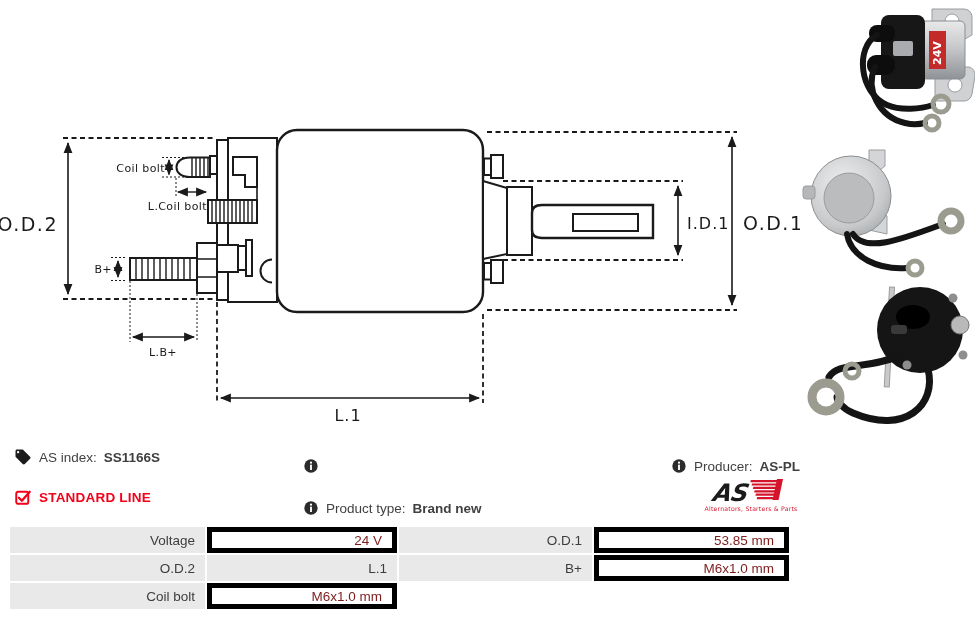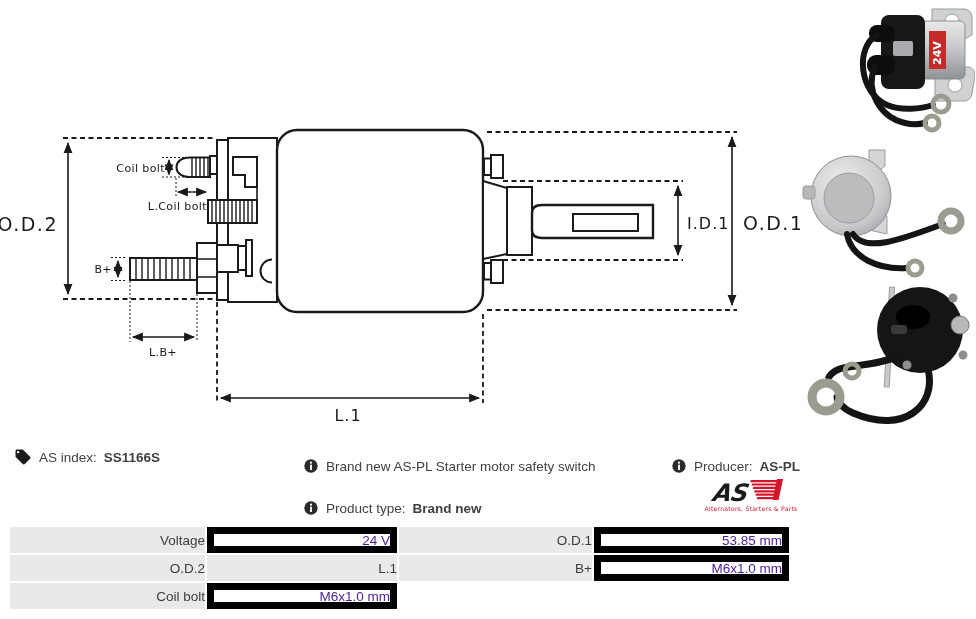--- a/index.html
+++ b/index.html
@@ -8,23 +8,23 @@
   .abs{position:absolute;}
   
   .info-item{position:absolute;display:flex;align-items:center;gap:7px;font-size:13.5px;color:#424242;white-space:nowrap;}
   .info-item b{color:#404040;}
   .red-bold{color:#f40019;font-weight:bold;letter-spacing:.2px;}
   .icn{display:inline-block;flex:0 0 auto;}
   
   .spec{position:absolute;left:10px;top:527px;display:grid;
         grid-template-columns:195px 190px 193px 195px;grid-auto-rows:26px;gap:2px;
         background:#fff;font-size:13.5px;}
-  .cell{display:flex;align-items:center;justify-content:flex-end;box-sizing:border-box;}
+  .cell{display:flex;align-items:center;justify-content:flex-end;padding-right:10px;box-sizing:border-box;}
   .cell.lbl{background:#e9e9e9;color:#3d3d3d;}
-  .cell.val{background:#fff;border:7px solid #000000;color:#4c1d95;}
+  .cell.val{background:#fff;border:5px solid #000000;color:#7f1d1d;}
   
   svg text{font-family:"DejaVu Sans",sans-serif;fill:#1a1a1a;}
   .dimtxt-lg{font-size:19px;letter-spacing:1.5px;}
   .dimtxt-md{font-size:16px;letter-spacing:1px;}
   .dimtxt-sm{font-size:11px;letter-spacing:.4px;}
   .logo-caption{font-size:6.2px;fill:#d4142b;letter-spacing:.2px;}
   .v24{font-size:11px;font-weight:bold;fill:#fff;}
 </style>
 </head>
 <body>
@@ -225,33 +225,39 @@
     <span>AS index:</span>
     <b>SS1166S</b>
   </div>
 
   <div class="info-item" style="left:303px;top:458px;">
     <svg class="icn" width="16" height="16" viewBox="0 0 24 24">
       <circle cx="12" cy="12" r="10" fill="#2b2b2b"></circle>
         <rect x="10.6" y="10" width="2.8" height="8" fill="#fff"></rect>
         <circle cx="12" cy="7" r="1.6" fill="#fff"></circle>
     </svg>
-    <span>Brand new AS-PL Starter motor safety switch</span>
   </div>
 
   <div class="info-item" style="left:671px;top:458px;">
     <svg class="icn" width="16" height="16" viewBox="0 0 24 24">
       <circle cx="12" cy="12" r="10" fill="#2b2b2b"></circle>
         <rect x="10.6" y="10" width="2.8" height="8" fill="#fff"></rect>
         <circle cx="12" cy="7" r="1.6" fill="#fff"></circle>
     </svg>
     <span>Producer:</span>
     <b>AS-PL</b>
   </div>
 
+  <div class="info-item" style="left:14px;top:488px;">
+    <svg class="icn" width="18" height="18" viewBox="0 0 24 24">
+      <rect x="3" y="5" width="16" height="16" rx="2.5" fill="none" stroke="#f40019" stroke-width="2.6"></rect>
+      <path d="M6.5 13 L10.5 17 L21 5" fill="none" stroke="#f40019" stroke-width="3" stroke-linecap="round" stroke-linejoin="round"></path>
+    </svg>
+    <span class="red-bold">STANDARD LINE</span>
+  </div>
 
   <div class="info-item" style="left:303px;top:500px;">
     <svg class="icn" width="16" height="16" viewBox="0 0 24 24">
       <circle cx="12" cy="12" r="10" fill="#2b2b2b"></circle>
         <rect x="10.6" y="10" width="2.8" height="8" fill="#fff"></rect>
         <circle cx="12" cy="7" r="1.6" fill="#fff"></circle>
     </svg>
     <span>Product type:</span>
     <b>Brand new</b>
   </div>

